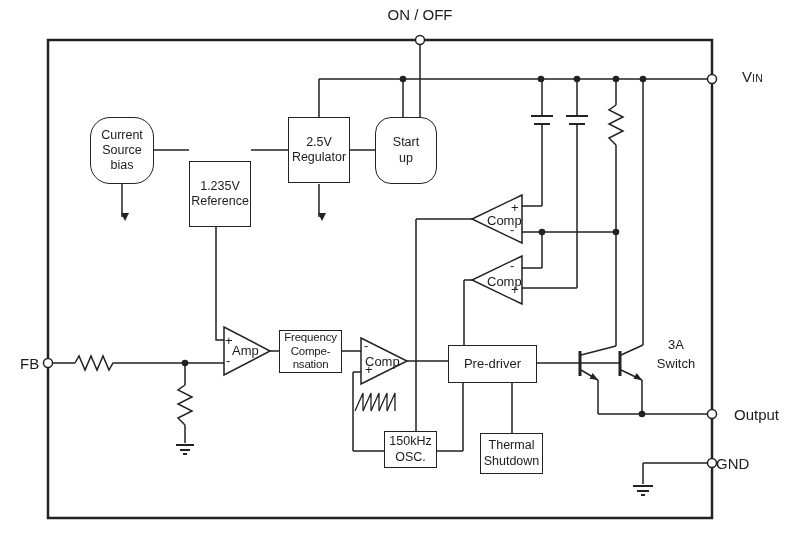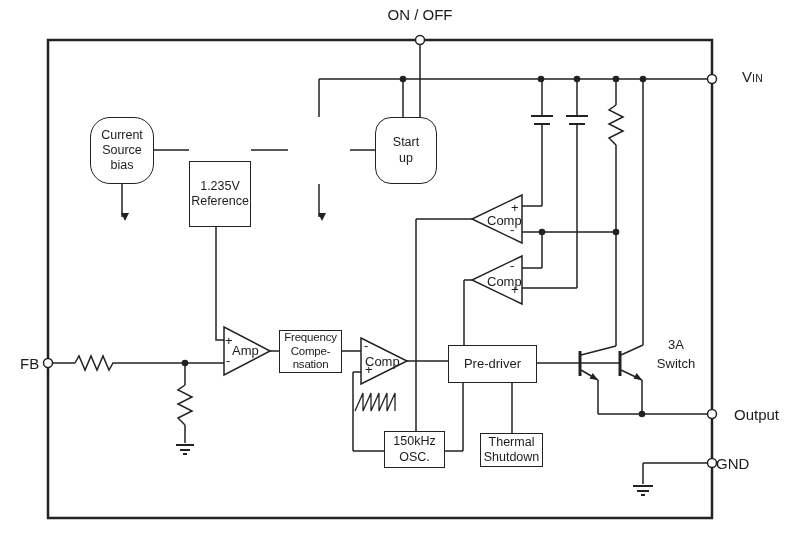--- a/index.html
+++ b/index.html
@@ -130,37 +130,41 @@
 
   <div class="block blk-lg" style="left:90px;top:117px;width:64px;height:67px;border-radius:20px;">
     <span>Current
 Source
 bias</span>
   </div>
   <div class="block blk-lg" style="left:189px;top:117px;width:62px;height:66px;margin-top:44px;">
     <span>1.235V
 Reference</span>
   </div>
+  <div class="block blk-lg" style="left:288px;top:117px;width:62px;height:66px;">
+    <span>2.5V
+Regulator</span>
+  </div>
   <div class="block blk-lg" style="left:375px;top:117px;width:62px;height:67px;border-radius:16px;">
     <span>Start
 up</span>
   </div>
   <div class="block blk-pd" style="left:448px;top:345px;width:89px;height:38px;">
     <span>Pre-driver</span>
   </div>
   <div class="block blk-fc" style="left:279px;top:330px;width:63px;height:43px;">
     <span>Frequency
 Compe-
 nsation</span>
   </div>
-  <div class="block blk-lg" style="left:384px;top:431px;width:61px;height:37px;">
+  <div class="block blk-lg" style="left:384px;top:431px;width:53px;height:37px;">
     <span>150kHz
 OSC.</span>
   </div>
-  <div class="block blk-lg" style="left:480px;top:433px;width:63px;height:34px;">
+  <div class="block blk-lg" style="left:480px;top:433px;width:63px;height:41px;">
     <span>Thermal
 Shutdown</span>
   </div>
 
   <div class="lbl pin-lbl" style="left:360px;top:7px;width:120px;text-align:center;">ON / OFF</div>
   <div class="vin-wrap" style="left:742px;top:69px;">
     <span class="vin-main">V</span>
       <span class="vin-sub">IN</span>
   </div>
   <div class="lbl pin-lbl" style="left:20px;top:356px;">FB</div>

